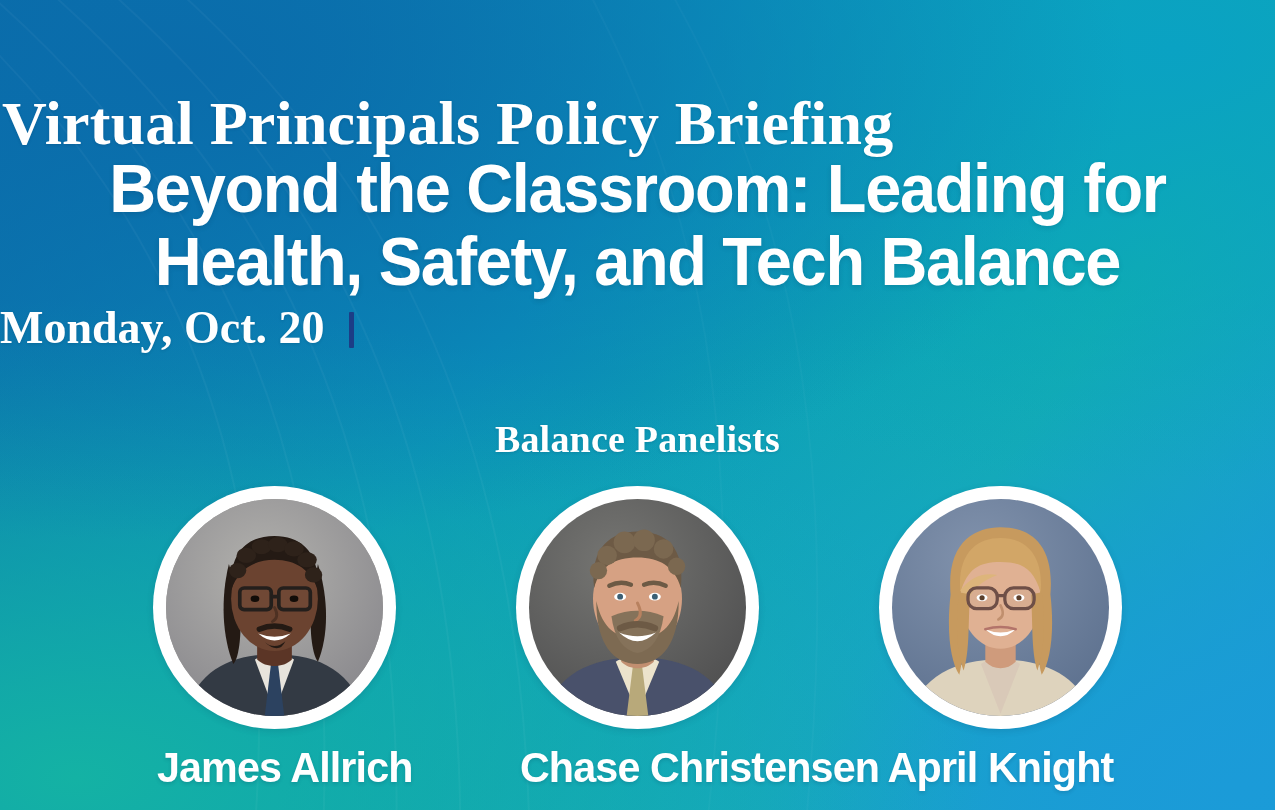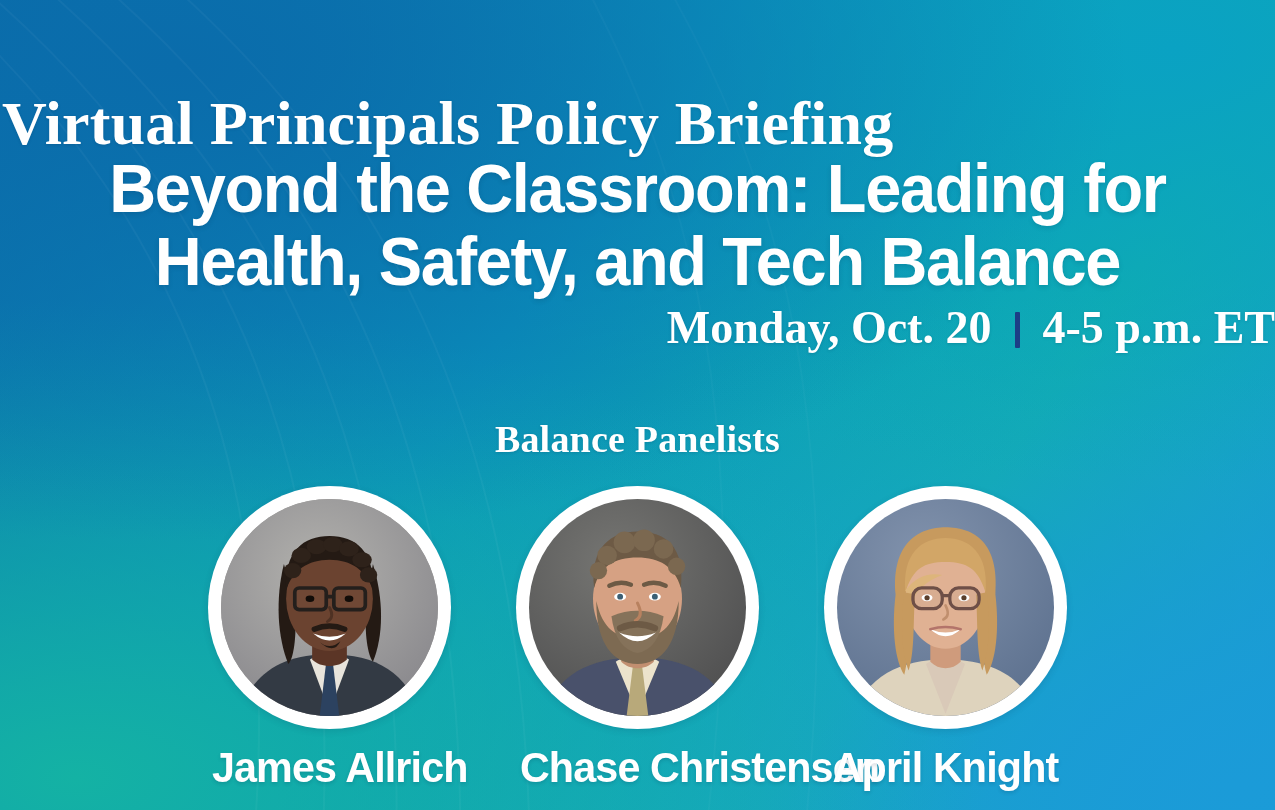--- a/index.html
+++ b/index.html
@@ -64,21 +64,21 @@
 
   .datetime {
     position:absolute; top:303px; left:0; width:100%;
     text-align:center;
     font-family:"Liberation Serif", serif;
     font-weight:700;
     font-size:46px;
     line-height:1.1;
     color:#ffffff;
     text-shadow:0 1px 3px rgba(0,40,70,.18);
-    display:flex; align-items:center; justify-content:flex-end; gap:0;
+    display:flex; align-items:center; justify-content:flex-start; gap:0;
   }
   .dt-divider {
     display:inline-block;
     width:5px; height:36px;
     background:#1c3d86;
     margin:0 22px 0 24px;
     border-radius:1px;
     position:relative; top:2px;
   }
 
@@ -90,21 +90,21 @@
     font-size:38px;
     color:#ffffff;
     letter-spacing:.2px;
     text-shadow:0 1px 3px rgba(0,40,70,.18);
   }
 
   
   #panelists {
     position:absolute; top:486px; left:0; width:100%;
     display:flex; justify-content:center; align-items:center;
-    gap:63px;
+    gap:118px;
   }
   .panelist { width:245px; text-align:center; }
 
   .avatar {
     width:243px; height:243px;
     border-radius:50%;
     background:#ffffff;
     padding:13px;
     margin:0 auto;
     box-shadow:0 2px 7px rgba(0,45,75,.14);
@@ -154,21 +154,20 @@
     <div class="eyebrow">Virtual Principals Policy Briefing</div>
 
     <div class="headline">
       <span class="hl-line">Beyond the Classroom: Leading for</span>
       <span class="hl-line">Health, Safety, and Tech Balance</span>
     </div>
 
     <div class="datetime">
       <span>Monday, Oct. 20</span>
       <span class="dt-divider"></span>
-      <span>4-5 p.m. ET</span>
     </div>
 
     <div class="section-label">Balance Panelists</div>
 
     <div id="panelists">
 
       <div class="panelist">
         <div class="avatar">
           <div class="avatar-inner">
             <svg viewBox="0 0 200 200" aria-hidden="true">

